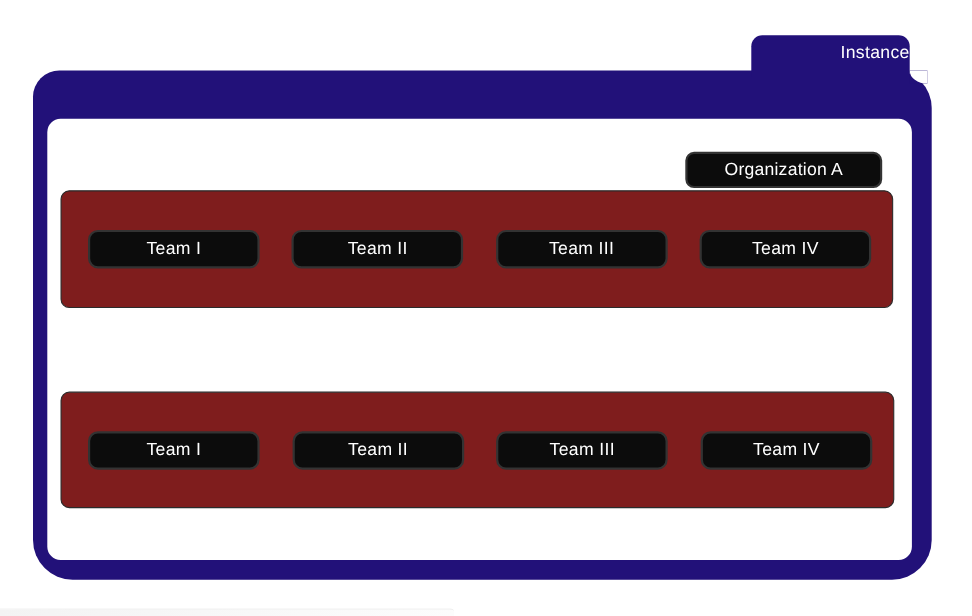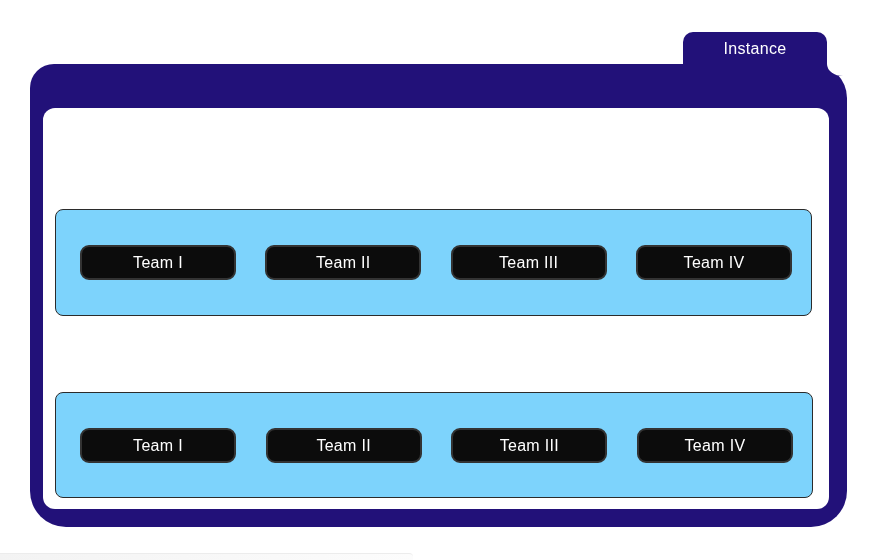--- a/index.html
+++ b/index.html
@@ -15,21 +15,21 @@
     background: #ffffff;
     overflow: hidden;
   }
   
   .instance-tab {
     position: absolute;
     left: 683px; top: 32px;
     width: 144px; height: 38px;
     background: #221179;
     border-radius: 10px 10px 0 0;
-    display: flex; align-items: center; justify-content: center;
+    display: flex; align-items: center; justify-content: flex-end;
     z-index: 3;
   }
   .instance-tab span {
     color: #ffffff;
     font-size: 16px;
     font-weight: 500;
     letter-spacing: 0.3px;
     padding-bottom: 4px;
   }
   
@@ -96,30 +96,29 @@
   .org-label span {
     color: #ffffff;
     font-size: 16px;
     font-weight: 500;
     letter-spacing: 0.2px;
   }
   .org-label-a { left: 623px; top: 138px; width: 179px; }
   .org-label-b { left: 625px; top: 320px; width: 178px; }
   .org-box {
     position: absolute;
-    background: #7dd3fc;
+    background: #7f1d1d;
     border: 1.5px solid #2b2b2b;
     border-radius: 8px;
     box-sizing: border-box;
     z-index: 4;
     display: flex;
     align-items: flex-start;
     justify-content: space-between;
     padding: 35px 19px 0 24px;
-    margin-top: 36px;
   }
   .org-box-a { left: 55px; top: 173px; width: 757px; height: 107px; }
   .org-box-b { left: 55px; top: 356px; width: 758px; height: 106px; }
   .team-box {
     width: 156px; height: 35px;
     background: #0c0c0c;
     border: 2px solid #333333;
     border-radius: 9px;
     box-sizing: border-box;
     display: flex; align-items: center; justify-content: center;
@@ -150,20 +149,23 @@
     <span>Instance</span>
   </div>
 
   <div class="frame"></div>
   <div class="fillet-dark"></div>
   <div class="fillet-white"></div>
 
   <div class="inner"></div>
 
 
+  <div class="org-label org-label-a">
+    <span>Organization A</span>
+  </div>
   <div class="org-box org-box-a">
     <div class="team-box">
       <span>Team I</span>
     </div>
     <div class="team-box">
       <span>Team II</span>
     </div>
     <div class="team-box">
       <span>Team III</span>
     </div>

